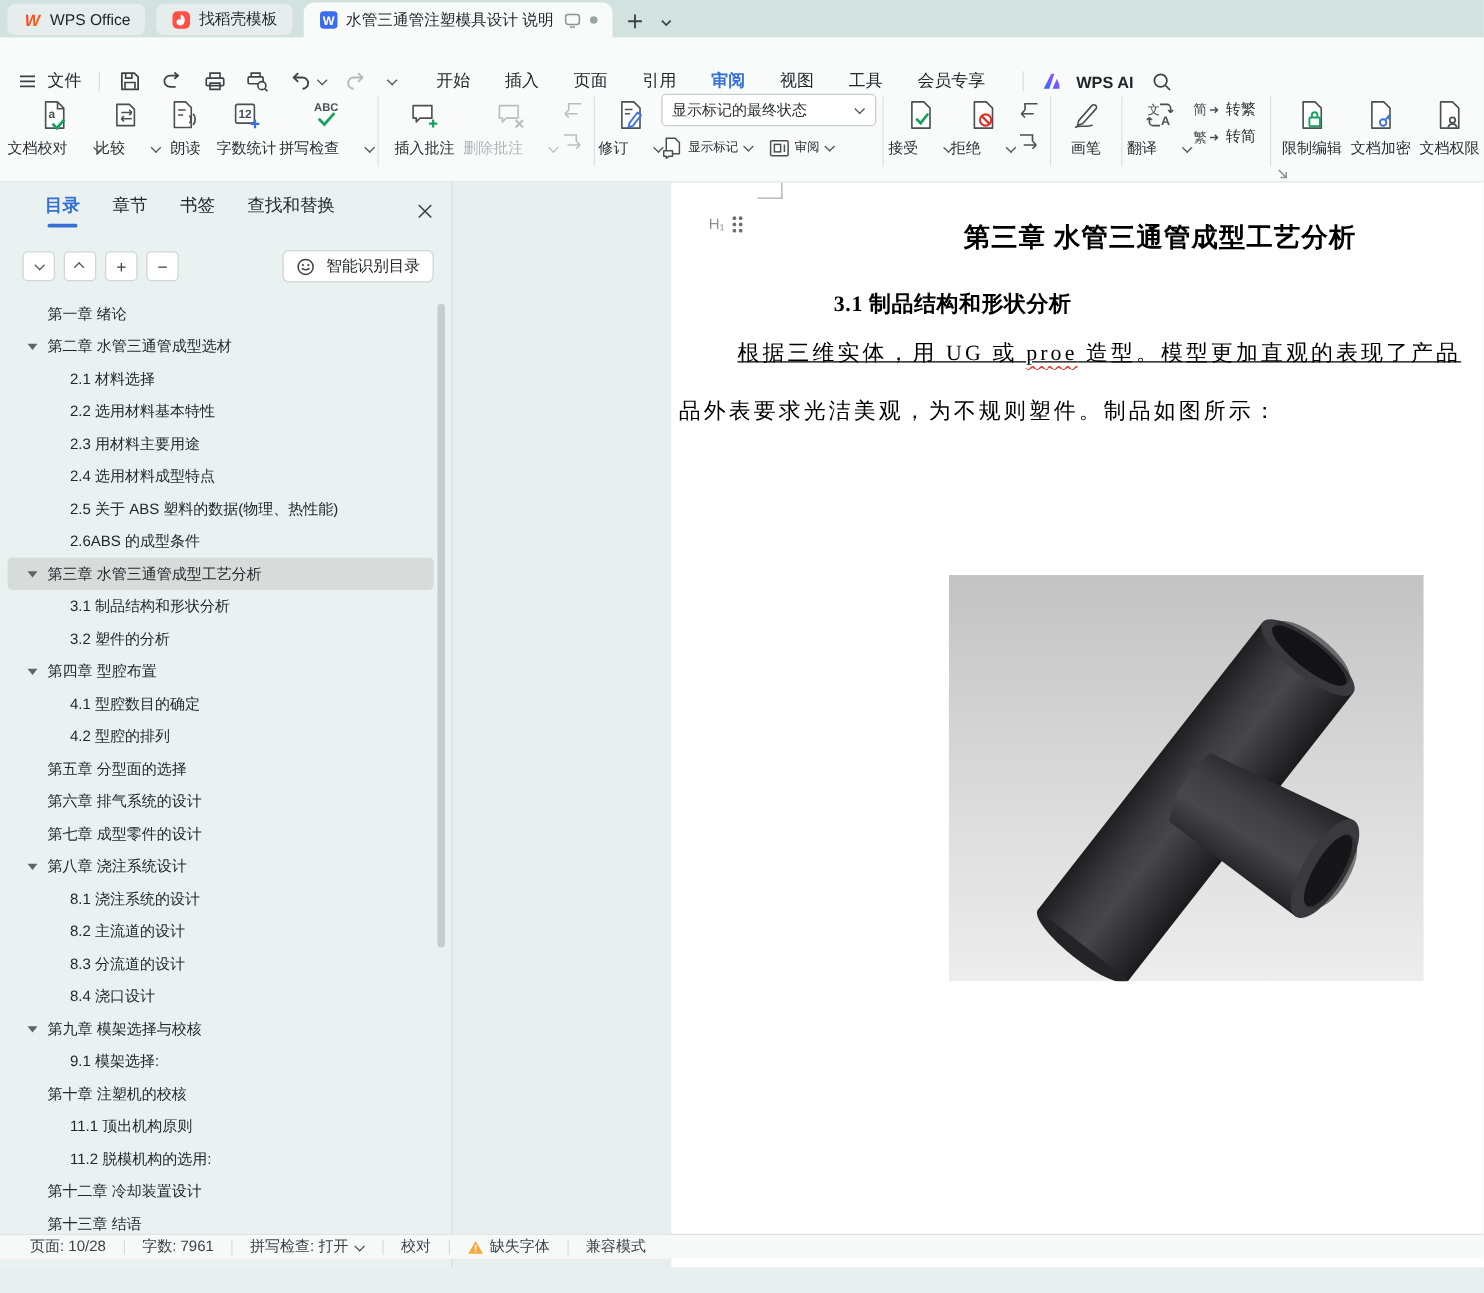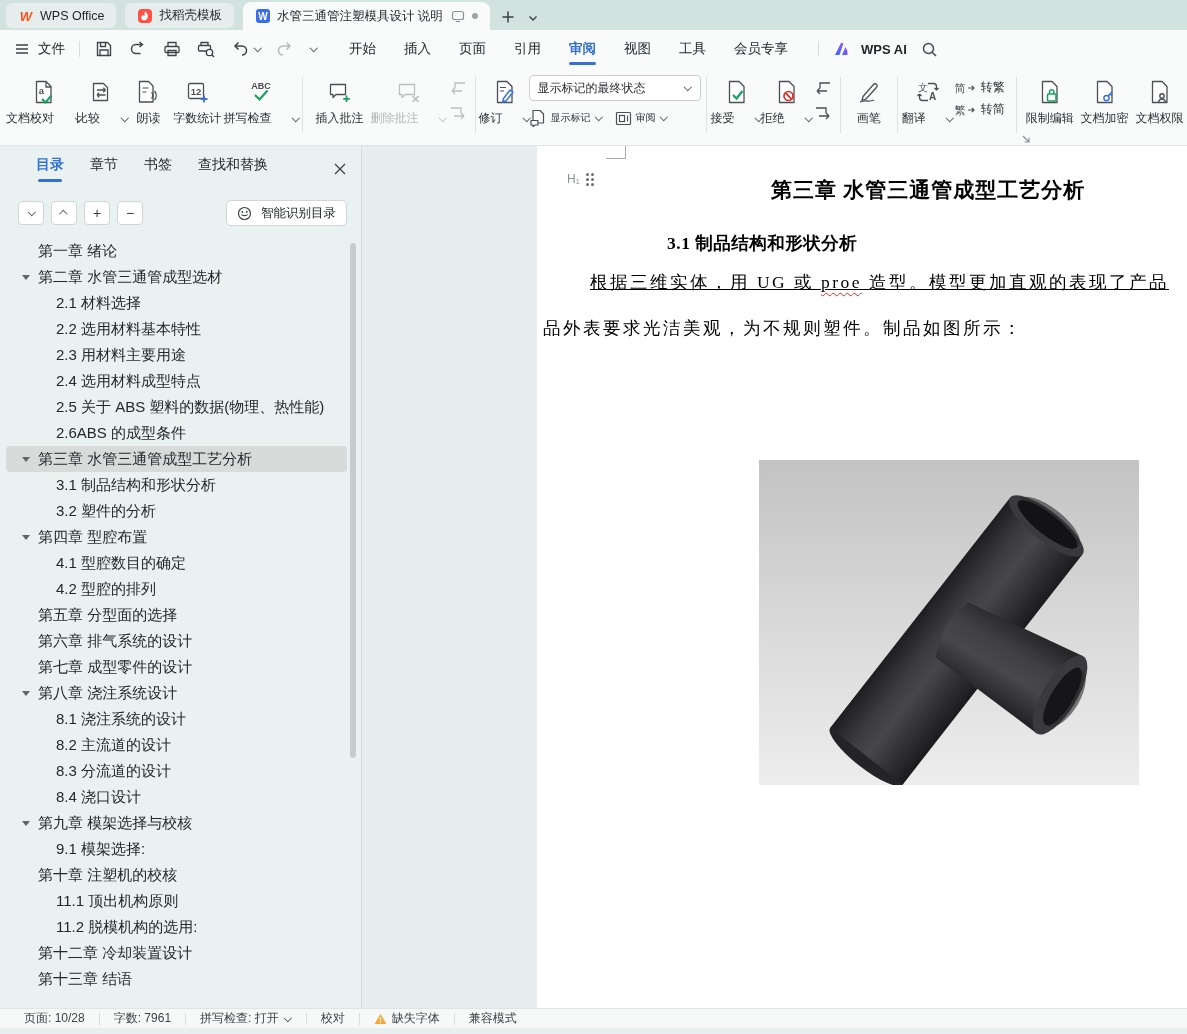--- a/index.html
+++ b/index.html
@@ -10,21 +10,21 @@
   .tabbar { position:absolute; left:0; top:0; width:1187px; height:30px; background:#d2e2df; display:flex; align-items:flex-end; }
   .tab { display:flex; align-items:center; gap:6px; height:25px; margin:0 3px 2px 6px; padding:0 12px; border-radius:6px; background:rgba(255,255,255,.42); font-size:12.5px; color:#1f2329; }
   .tab.active { background:#f8fbfa; height:28px; margin-bottom:0; border-radius:8px 8px 0 0; }
   .tlogo { width:16px; height:16px; flex:0 0 auto; }
   .tab-extra { display:flex; align-items:center; gap:7px; margin-left:2px; }
   .dot { width:6px; height:6px; border-radius:50%; background:#9aa4a2; }
   .tab-plus, .tab-chev { margin:0 4px 6px 8px; color:#3c4043; }
 
   
   .chrome { position:absolute; left:0; top:30px; width:1187px; height:116px; background:#f8fbfa; border-bottom:1px solid #dfe5e4; }
-  .menurow { position:absolute; left:0; top:0; width:100%; height:38px; display:flex; align-items:center; }
+  .menurow { position:absolute; left:0; top:16px; width:100%; height:38px; display:flex; align-items:center; }
   .qa { display:flex; align-items:center; gap:14px; padding-left:14px; }
   .qa svg { display:block; }
   .vsep { width:1px; height:16px; background:#d8dedd; }
   .file-label { font-size:13.5px; margin-left:-6px; }
   .menu-items { display:flex; align-items:center; gap:0; margin-left:18px; }
   .menu-item { position:relative; font-size:13.5px; padding:9px 14px; color:#23272b; cursor:default; }
   .menu-item.active { color:#3470d6; font-weight:bold; }
   .menu-item.active::after { content:''; position:absolute; left:14px; right:14px; bottom:2px; height:3px; border-radius:2px; background:#3470d6; }
   .ai-zone { display:flex; align-items:center; gap:10px; margin-left:14px; }
   .ai-label { font-size:13px; font-weight:bold; color:#23272b; }
@@ -52,21 +52,21 @@
   .sidebar { position:absolute; left:0; top:0; width:362px; height:868px; background:#eaf2f1; border-right:1px solid #d5dddc; overflow:hidden; }
   .side-tabs { display:flex; align-items:center; height:40px; padding:6px 14px 0 20px; }
   .side-tab { position:relative; font-size:14px; margin-right:26px; color:#23272b; padding-bottom:8px; }
   .side-tab.active { color:#3470d6; font-weight:bold;margin-left:16px; }
   .side-tab.active::after { content:''; position:absolute; left:2px; right:2px; bottom:0; height:3px; border-radius:2px; background:#3470d6; }
   .side-close { margin-left:auto; }
   .side-controls { display:flex; align-items:center; padding:14px 14px 0 18px; }
   .cbtn { width:26px; height:24px; background:#fff; border:1px solid #cfd6d5; border-radius:4px; margin-right:7px; display:flex; align-items:center; justify-content:center; font-size:14px; color:#3c4043; }
   .ai-toc { margin-left:auto; display:flex; align-items:center; gap:9px; height:26px; padding:0 10px; background:#fff; border:1px solid #cfd6d5; border-radius:5px; font-size:12.5px; color:#23272b; }
   .toc-list { margin-top:12px; }
-  .toc-row { position:relative; height:26px; line-height:26px; font-size:15px; color:#24282c; white-space:nowrap; margin:0 14px 0 6px; border-radius:4px; }
+  .toc-row { position:relative; height:26px; line-height:26px; font-size:12px; color:#24282c; white-space:nowrap; margin:0 14px 0 6px; border-radius:4px; }
   .toc-row.lvl1 { padding-left:32px; }
   .toc-row.lvl2 { padding-left:50px; }
   .toc-row.sel { background:#d7dbda; }
   .tri { position:absolute; left:16px; top:11px; width:0; height:0; border-left:4px solid transparent; border-right:4px solid transparent; border-top:5px solid #5f6568; }
   .side-scroll { position:absolute; right:5px; top:97px; width:6px; height:515px; border-radius:3px; background:#c6cecd; }
 
   
   .docarea { position:absolute; left:363px; top:0; width:824px; height:868px; background:#e7efee; overflow:hidden; }
   .page { position:absolute; left:174px; top:0; width:1050px; height:868px; background:#fff; }
   .cropmark { position:absolute; left:243px; top:0; width:20px; height:13px; border-right:1px solid #a9aead; border-bottom:1px solid #a9aead; }
@@ -75,21 +75,21 @@
   .dots i { width:3px; height:3px; border-radius:50%; background:#6a7073; }
   .doc-serif { font-family:"Liberation Serif","DejaVu Serif",serif; color:#000; white-space:nowrap; }
   .doc-h1 { position:absolute; left:408px; top:30px; font-size:21px; font-weight:bold; letter-spacing:1px; }
   .doc-h2 { position:absolute; left:304px; top:85px; font-size:17.5px; font-weight:bold; letter-spacing:.5px; }
   .doc-p1 { position:absolute; left:227px; top:124px; font-size:17.5px; letter-spacing:2.5px;text-decoration:underline; }
   .doc-p2 { position:absolute; left:180px; top:170px; font-size:17.5px; letter-spacing:2.5px; }
   .misspell { text-decoration:underline wavy #d93025; text-decoration-thickness:1px; text-underline-offset:4px; }
   .figure { position:absolute; left:396px; top:314px; width:380px; height:325px; }
 
   
-  .statusbar { position:absolute; left:0; top:1008px; width:1187px; height:20px; background:#f7f9f9; border-top:1px solid #e0e5e4; display:flex; align-items:center; font-size:12px; color:#3d4247; padding-left:10px; }
+  .statusbar { position:absolute; left:0; top:987px; width:1187px; height:20px; background:#f7f9f9; border-top:1px solid #e0e5e4; display:flex; align-items:center; font-size:12px; color:#3d4247; padding-left:10px; }
   .st-item { display:flex; align-items:center; gap:5px; padding:0 14px; white-space:nowrap; }
   .st-sep { width:1px; height:12px; background:#d9dedd; }
 </style>
 </head>
 <body>
 
 <div class="tabbar">
   <div class="tab">
     <svg class="tlogo" viewBox="0 0 16 16">
       <defs>

